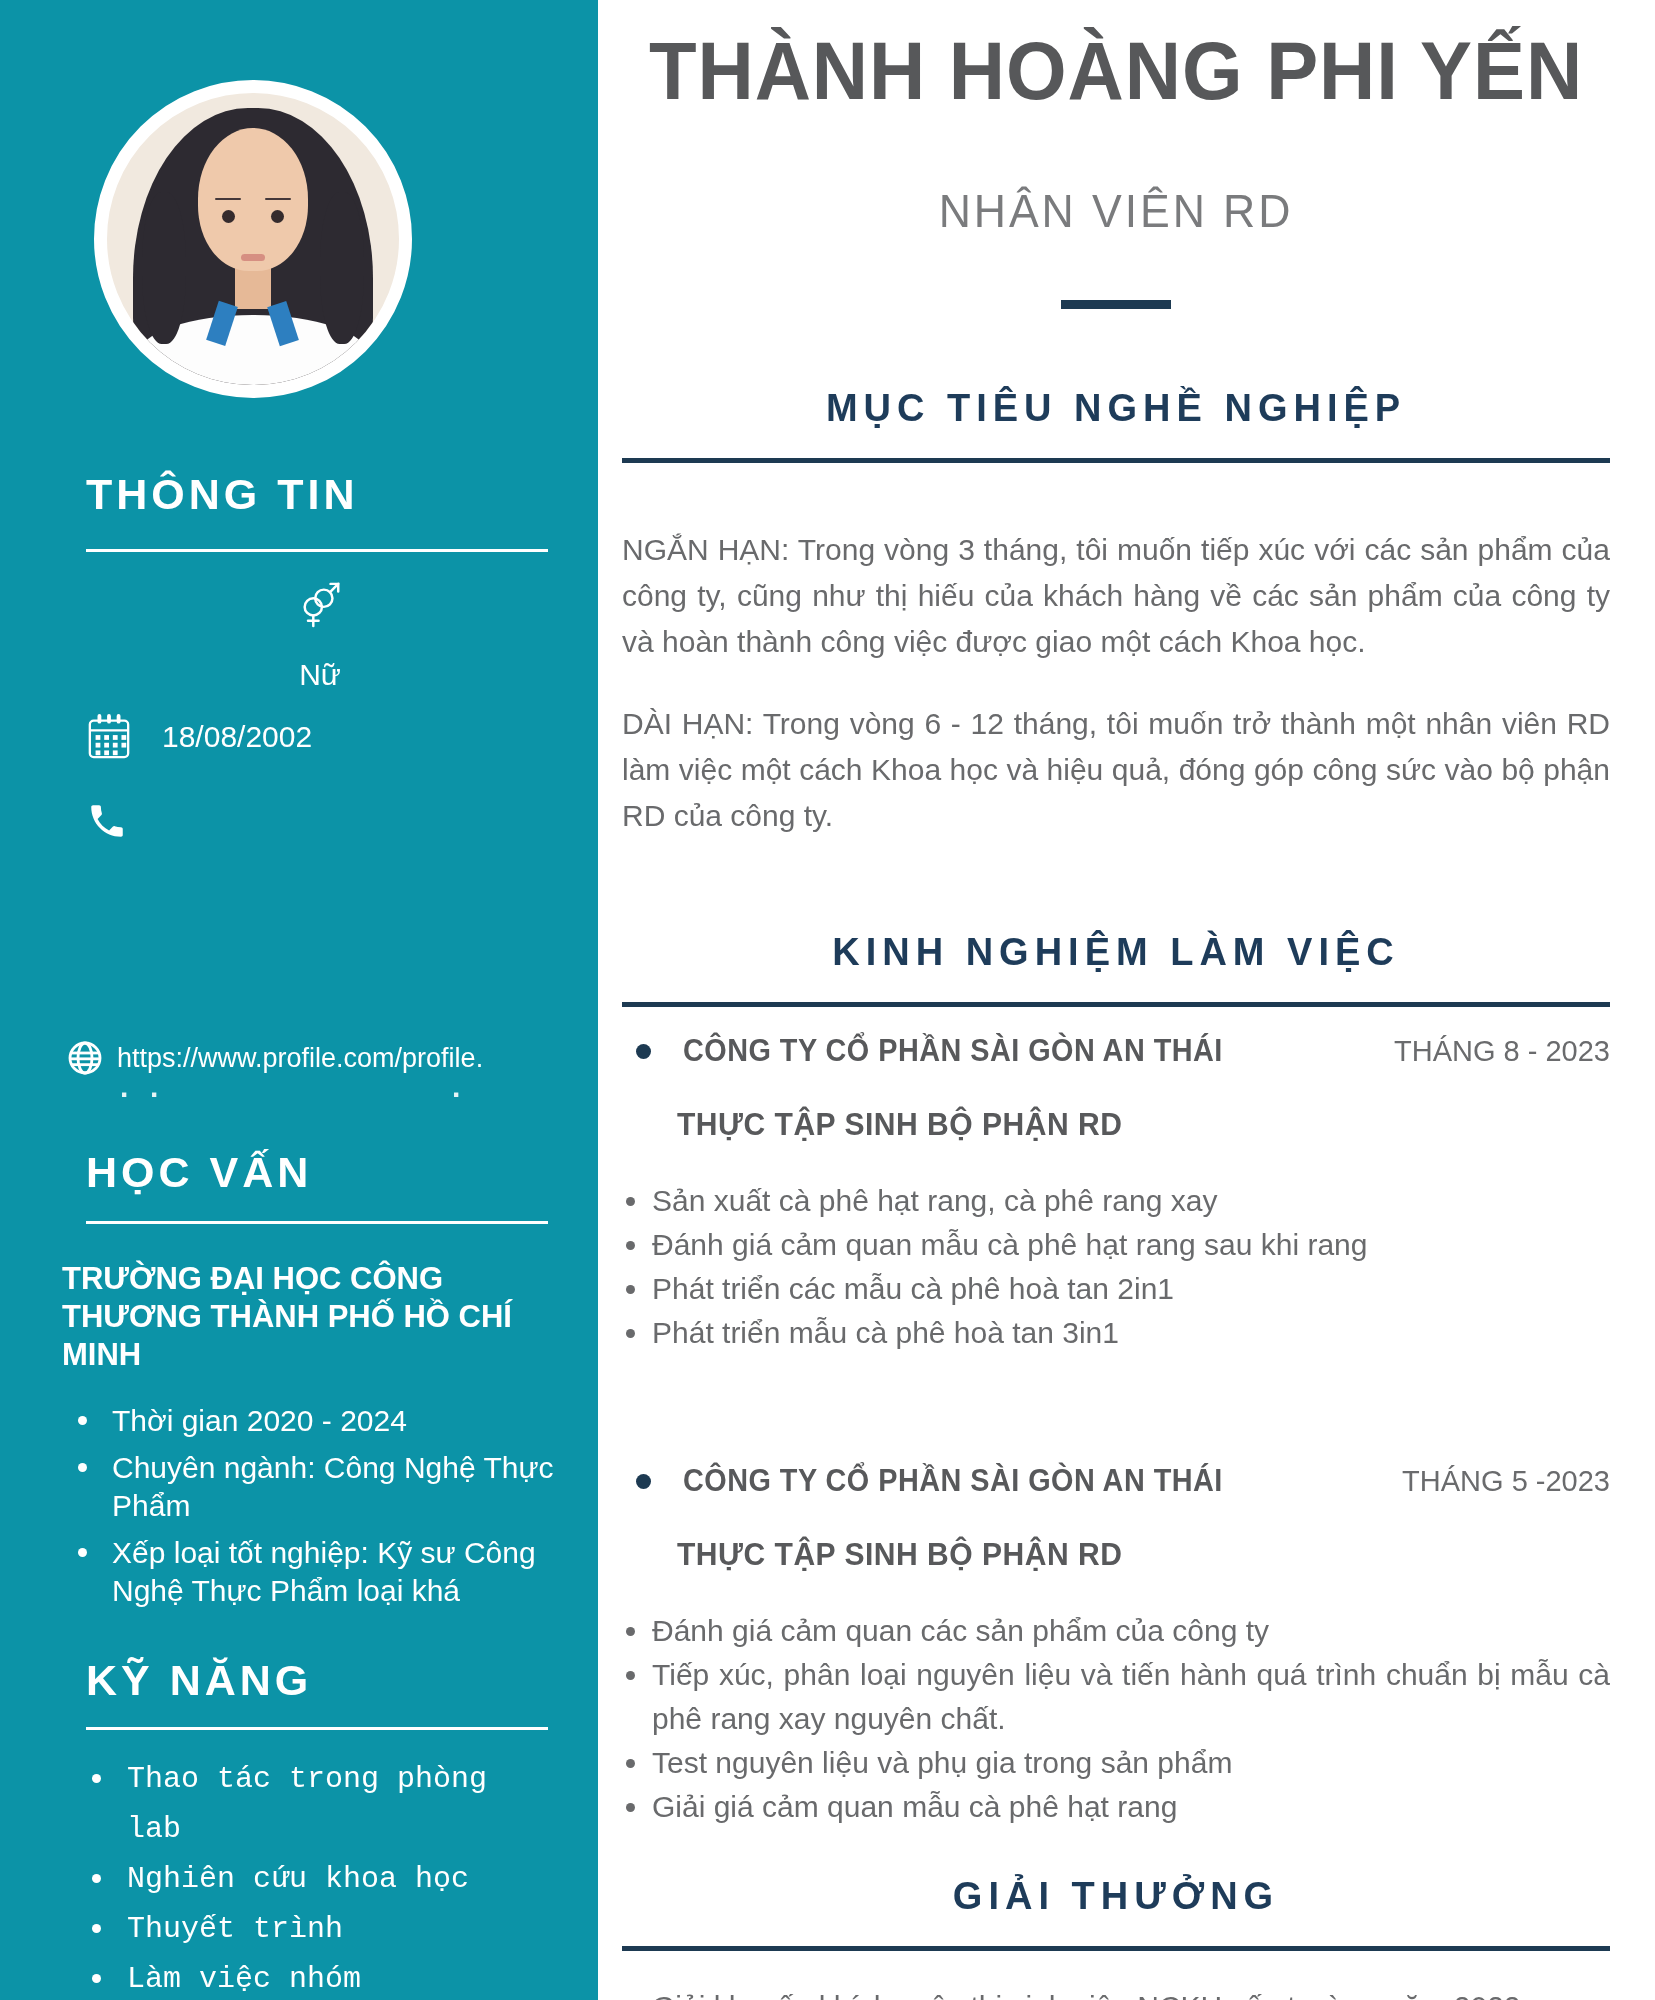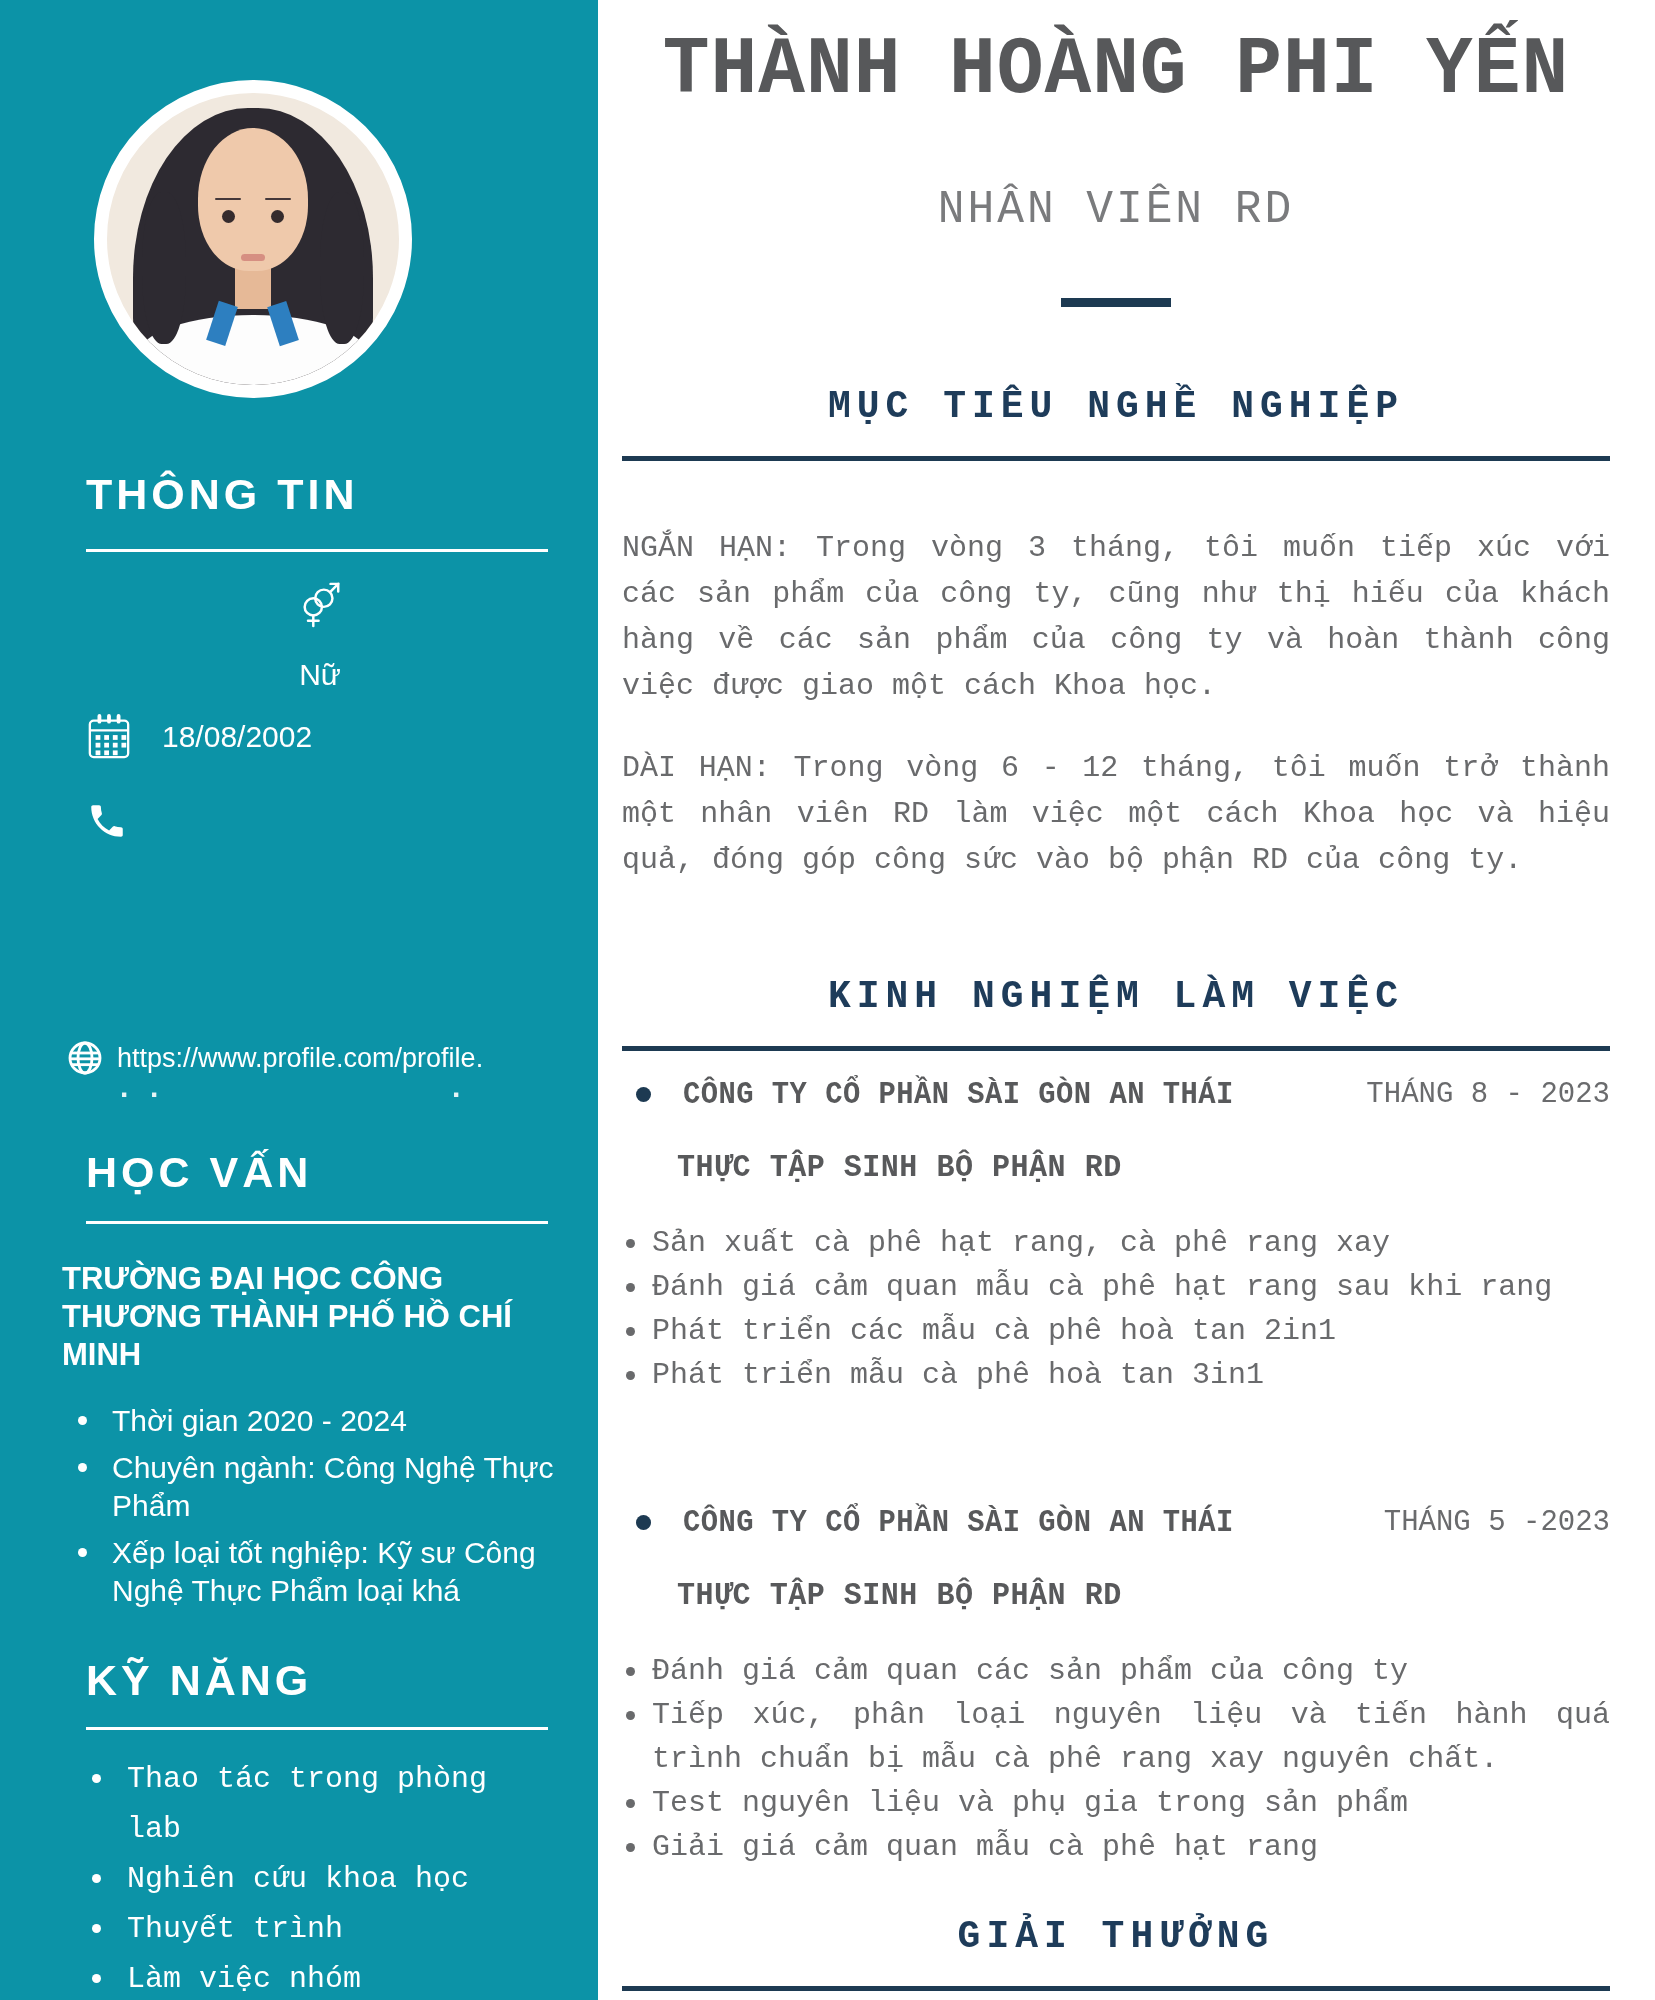--- a/index.html
+++ b/index.html
@@ -55,21 +55,21 @@
   .side-ul { list-style:none; margin-top:28px; width:492px; }
   .side-ul li { position:relative; padding-left:50px; font-size:30px; line-height:38px; margin-bottom:9px; }
   .side-ul li::before { content:""; position:absolute; left:16px; top:14px; width:9px; height:9px;
                         border-radius:50%; background:#ffffff; }
   .skills-ul { margin-top:24px; }
   .skills-ul li { padding-left:65px; line-height:50px; margin-bottom:0;font-family:Liberation Mono, monospace; }
   .skills-ul li::before { left:30px; top:20px; }
 
   
   .main { position:absolute; left:598px; top:0; width:1057px; height:1652px;
-          padding:0 45px 0 24px; color:#696a6c;font-family:Liberation Mono, monospace; }
+          padding:0 45px 0 24px; color:#696a6c; }
   .name  { margin-top:28px; text-align:center; font-size:82px; line-height:1.05; font-weight:bold;
            color:#57585a; letter-spacing:1px; transform:scaleX(.95); }
   .title { margin-top:70px; text-align:center; font-size:46px; color:#7a7b7d; letter-spacing:3px;
            transform:scaleX(.97); }
   .hbar  { width:110px; height:9px; background:#1d3a52; margin:62px auto 0; }
 
   .sec-h    { text-align:center; font-size:38px; font-weight:bold; color:#1e3c5a; letter-spacing:6px; }
   .sec-rule { height:5px; background:#1d3a52; margin-top:28px; }
   .obj-h   { margin-top:78px; }
   .exp-h   { margin-top:92px; }

